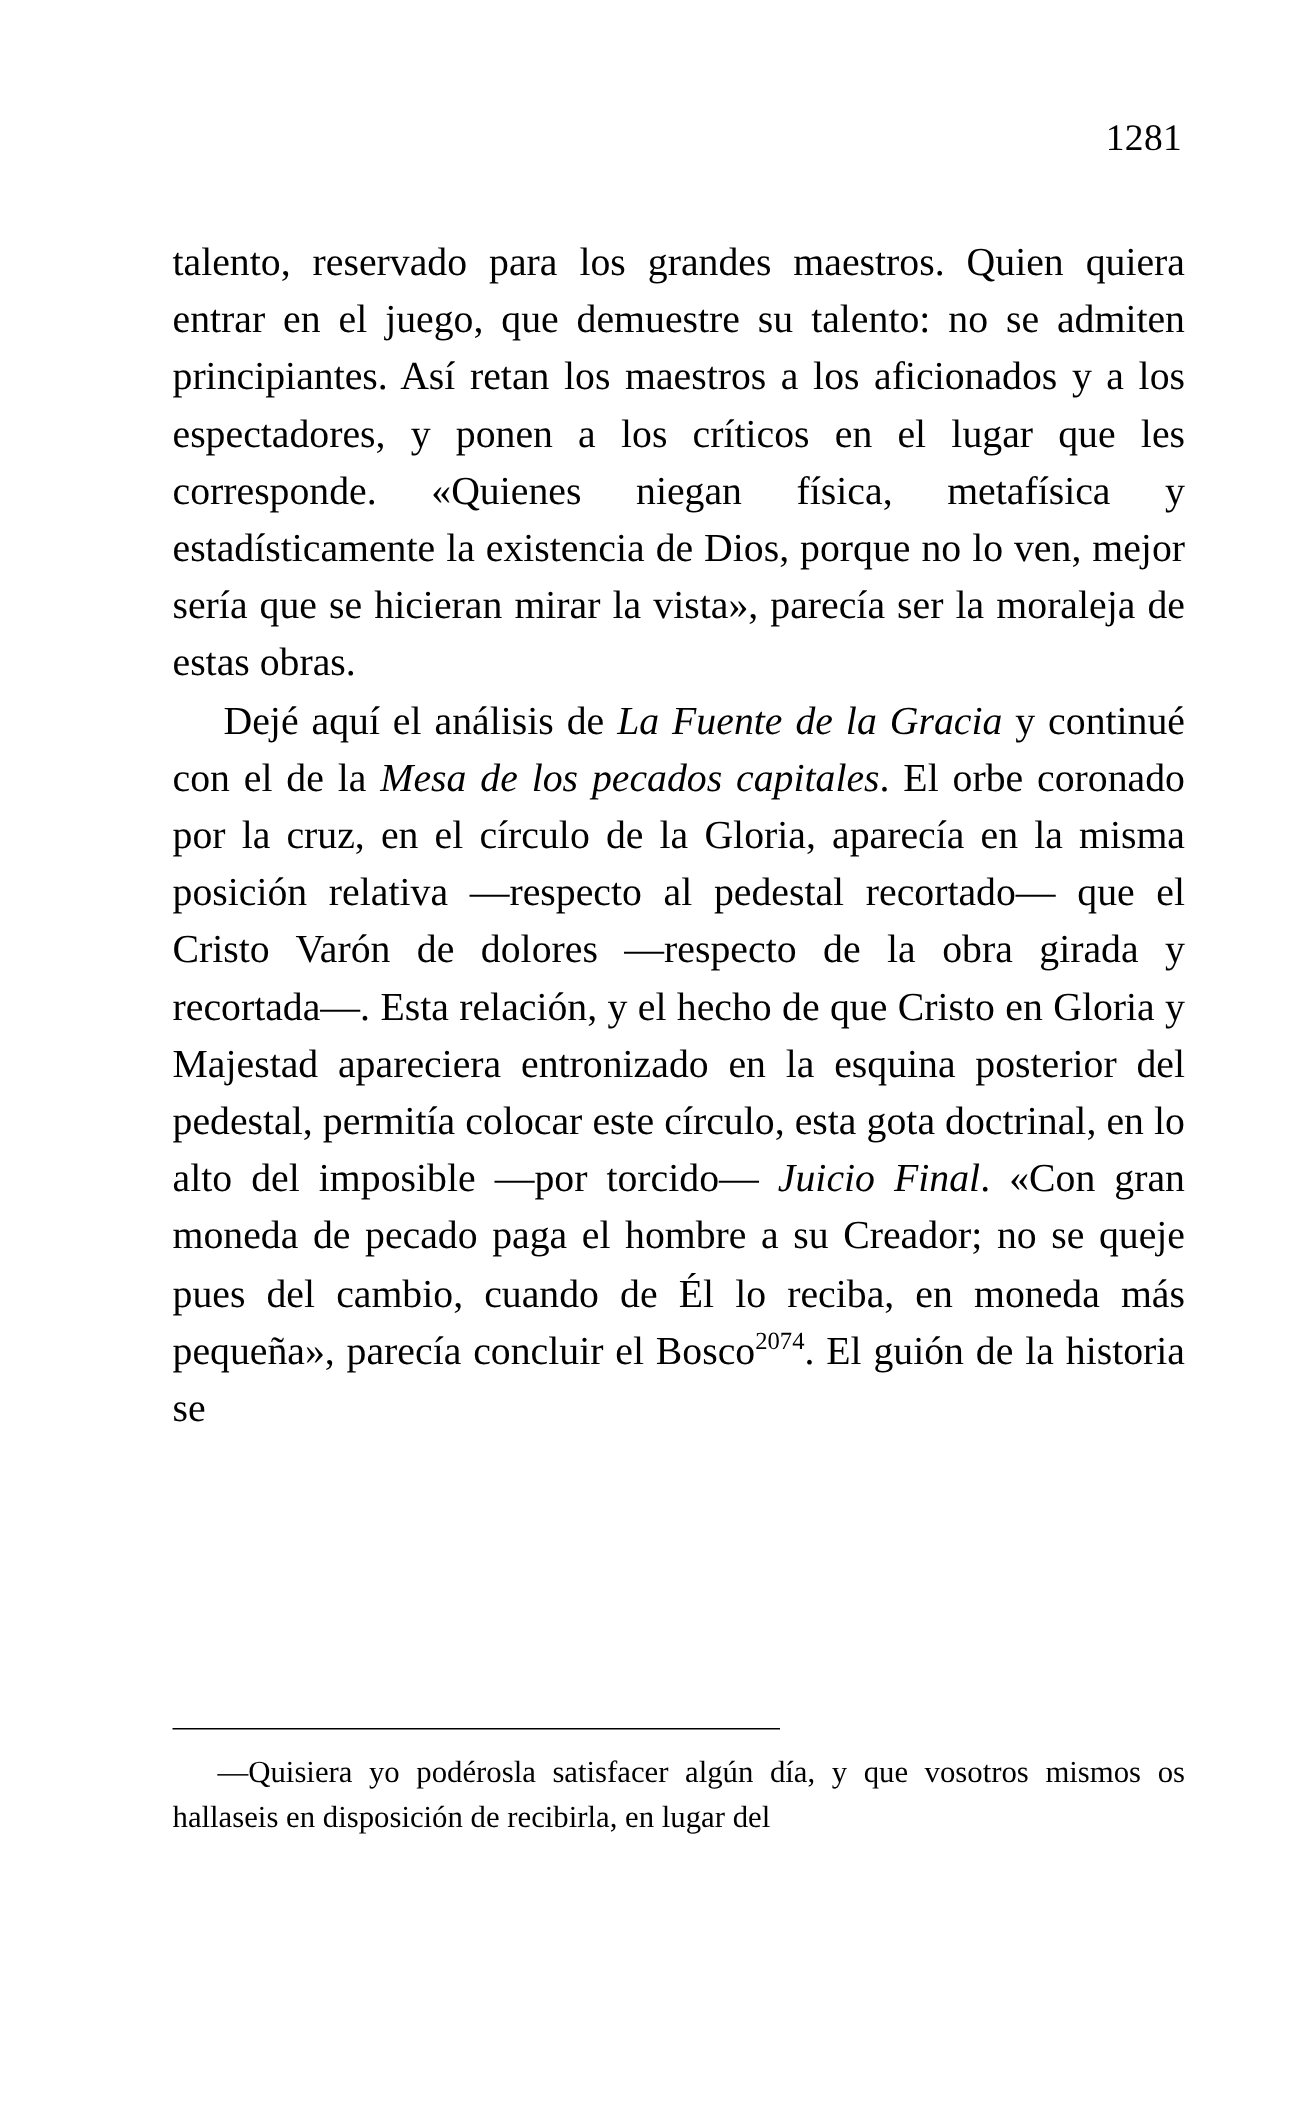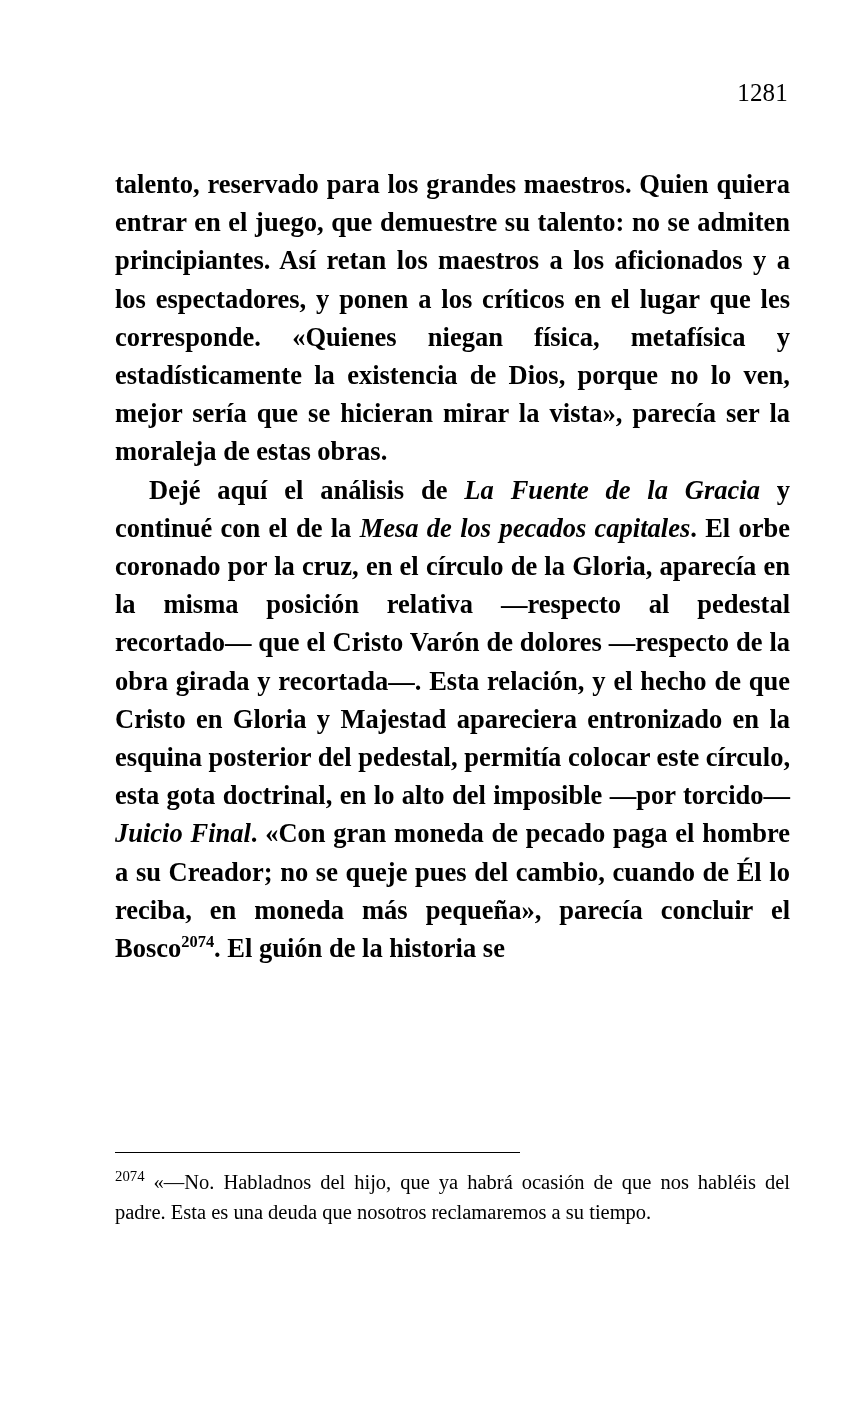--- a/index.html
+++ b/index.html
@@ -28,28 +28,27 @@
     right: 78px;
     top: 78px;
     font-size: 25px;
     line-height: 30px;
     text-align: right;
     letter-spacing: 0.2px;
   }
   .body-text {
     position: absolute;
     left: 115px;
-    top: 165px;
+    top: 155px;
     width: 675px;
     font-size: 26.5px;
     line-height: 38.2px;
     text-align: justify;
     text-justify: inter-word;
     hyphens: none;
-    font-weight: bold;
   }
   .body-text p {
     margin: 0;
   }
   .body-text p.indent {
     text-indent: 34px;
   }
   .it {
     font-style: italic;
     margin-top: 11px;
@@ -99,16 +98,16 @@
 
     <p class="justify">talento, reservado para los grandes maestros. Quien quiera entrar en el juego, que demuestre su talento: no se admiten principiantes. Así retan los maestros a los aficionados y a los espectadores, y ponen a los críticos en el lugar que les corresponde. «Quienes niegan física, metafísica y estadísticamente la existencia de Dios, porque no lo ven, mejor sería que se hicieran mirar la vista», parecía ser la moraleja de estas obras.</p>
 
     <p class="indent"><span>Dejé aquí el análisis de </span><span class="it">La Fuente de la Gracia</span><span> y continué con el de la </span><span class="it">Mesa de los pecados capitales</span><span>. El orbe coronado por la cruz, en el círculo de la Gloria, aparecía en la misma posición relativa ―respecto al pedestal recortado― que el Cristo Varón de dolores ―respecto de la obra girada y recortada―. Esta relación, y el hecho de que Cristo en Gloria y Majestad apareciera entronizado en la esquina posterior del pedestal, permitía colocar este círculo, esta gota doctrinal, en lo alto del imposible ―por torcido― </span><span class="it">Juicio Final</span><span>. «Con gran moneda de pecado paga el hombre a su Creador; no se queje pues del cambio, cuando de Él lo reciba, en moneda más pequeña», parecía concluir el Bosco</span><sup>2074</sup><span>. El guión de la historia se</span></p>
 
   </div>
 
   <div class="footnote-rule"></div>
 
   <div class="footnote">
-    <p><span class="fn-mark">2074</span> <span>«―No. Habladnos del hijo, que ya habrá ocasión de que nos habléis del padre. Esta es una deuda que nosotros reclamaremos a su tiempo.</span></p>
+    <p class="fn-indent">―Quisiera yo podérosla satisfacer algún día, y que vosotros mismos os hallaseis en disposición de recibirla, en lugar del</p>
   </div>
 
 </div>
 
 </body></html>

